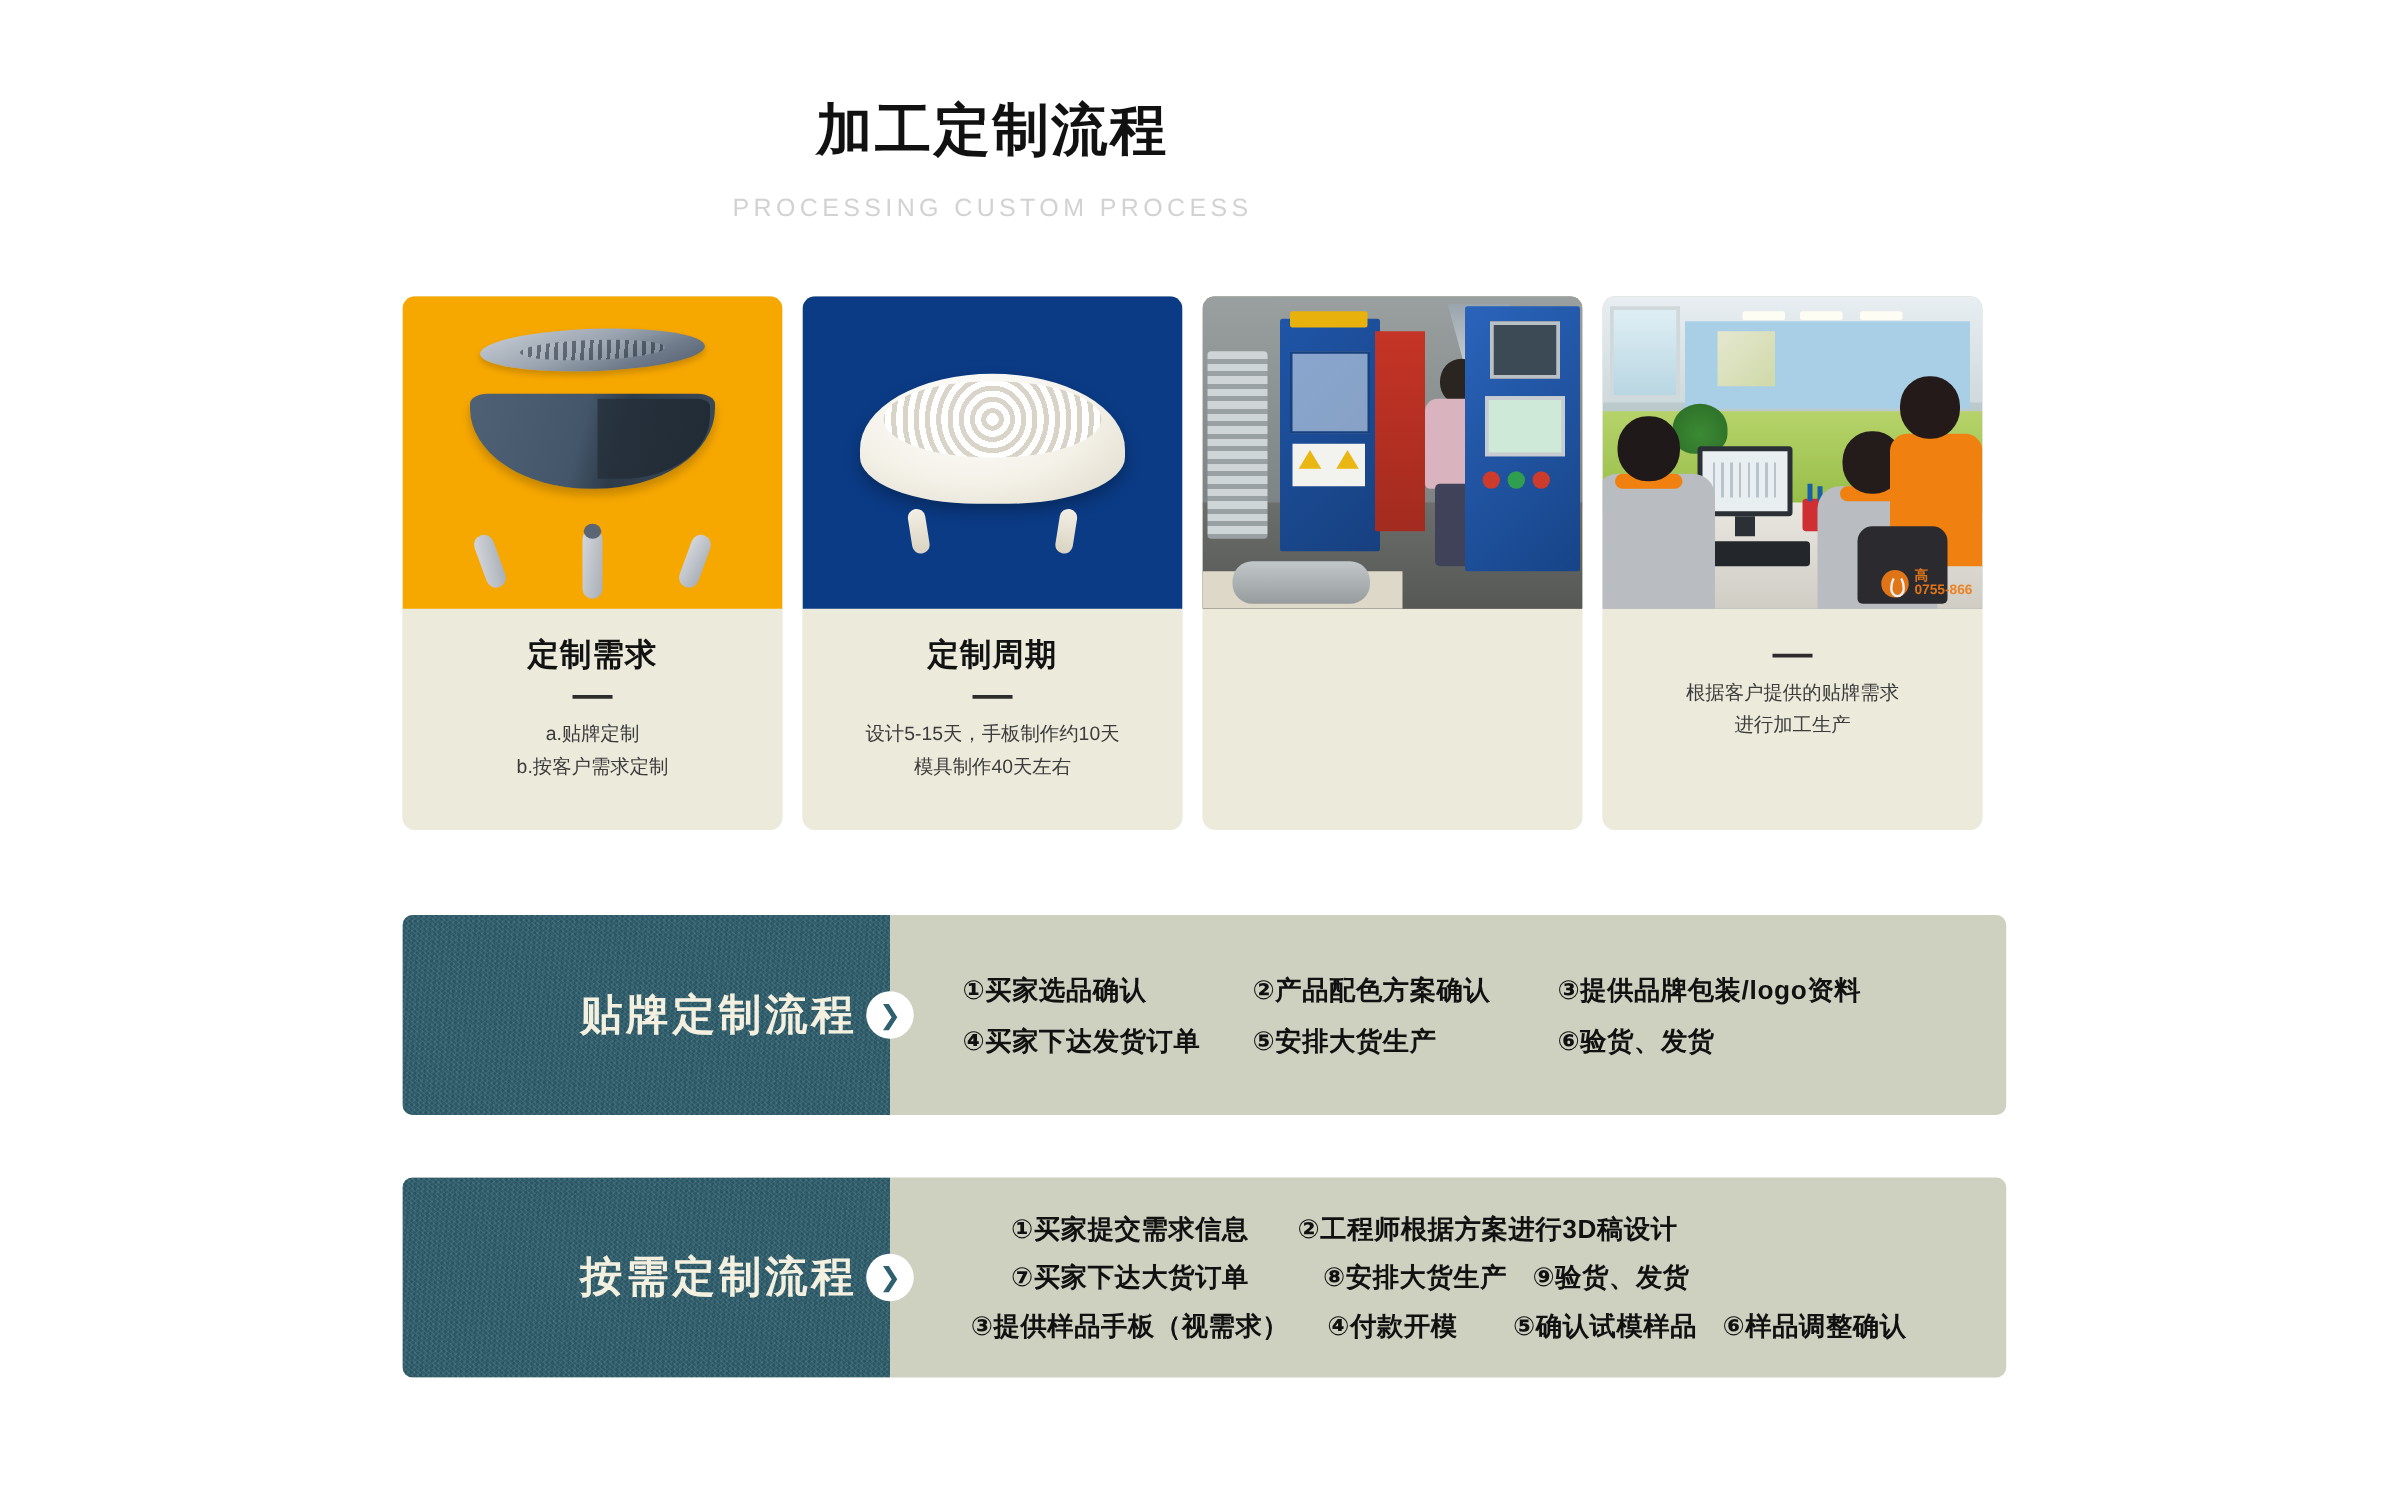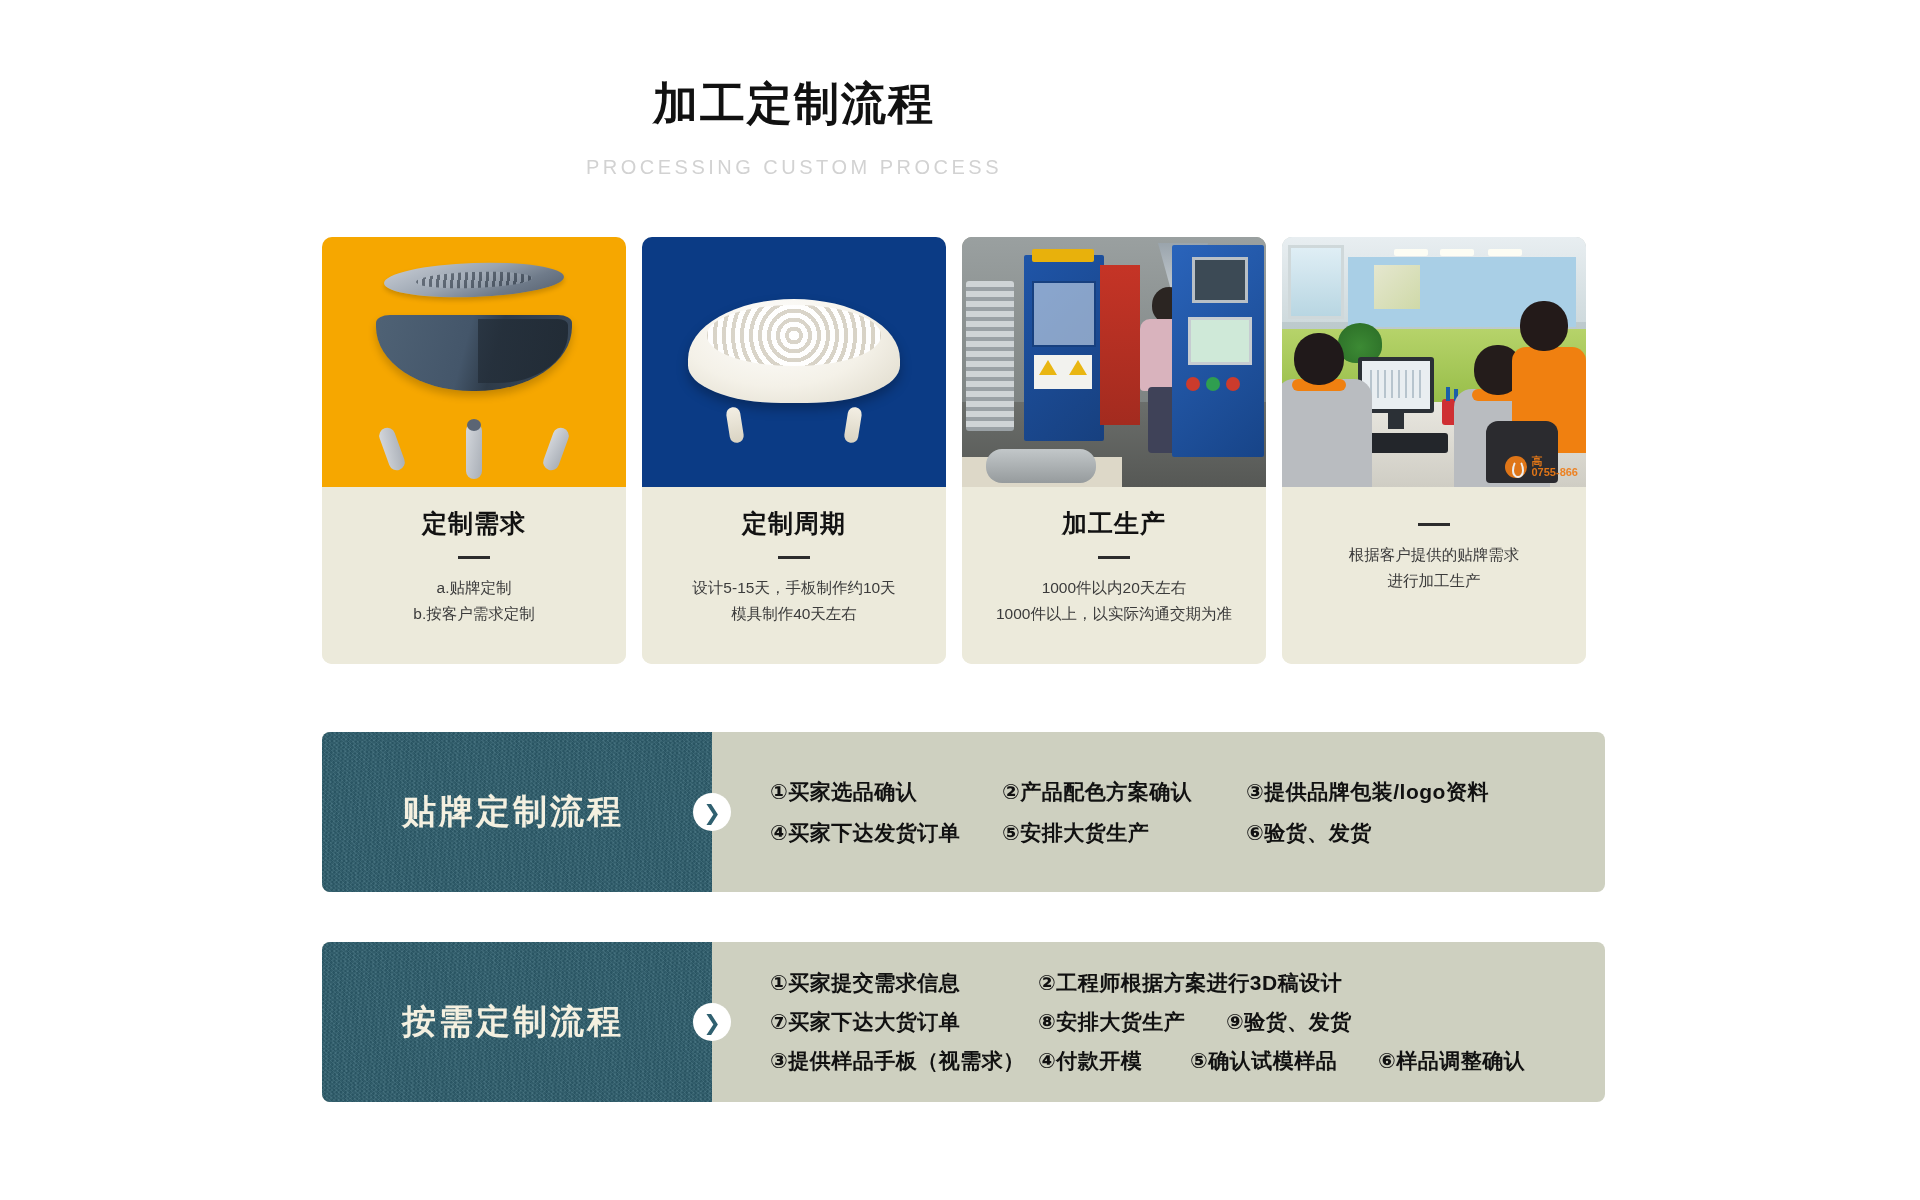--- a/index.html
+++ b/index.html
@@ -288,21 +288,21 @@
     width: 390px;
     flex: 0 0 390px;
     border-radius: 8px 0 0 8px;
     background-color: #2f6070;
     background-image:
       repeating-linear-gradient(42deg, rgba(255,255,255,.045) 0 1px, rgba(0,0,0,.05) 1px 3px),
       repeating-linear-gradient(-38deg, rgba(255,255,255,.04) 0 1px, rgba(0,0,0,.045) 1px 3px),
       repeating-linear-gradient(96deg, rgba(255,255,255,.03) 0 2px, rgba(0,0,0,.035) 2px 4px);
     display: flex;
     align-items: center;
-    justify-content: center;
+    justify-content: flex-end;
     padding-left: 18px;
   }
   .banner-label-text {
     font-size: 34px;
     font-weight: 700;
     color: #f4f0e0;
     letter-spacing: 3px;
     margin-right: 26px;
   }
   .banner-arrow {
@@ -337,21 +337,21 @@
   .b1 .step.c1 { width: 232px; }
   .b1 .step.c2 { width: 244px; }
   .b1 .step.c3 { width: auto; }
 
   .b2 .step.w1 { width: 268px; }
   .b2 .step.w2 { width: auto; }
   .b2 .step.s1 { width: 268px; }
   .b2 .step.s2 { width: 152px; }
   .b2 .step.s3 { width: 188px; }
   .b2 .step.s4 { width: auto; }
-  .b2 .steps-inner { gap: 11px; }
+  .b2 .steps-inner { gap: 11px; text-align: center; }
 </style>
 </head>
 <body>
 
 <div class="page">
 
   <div class="header">
     <div class="header-title">加工定制流程</div>
     <div class="header-sub">PROCESSING CUSTOM PROCESS</div>
   </div>
@@ -412,28 +412,20 @@
         <div class="f-blue2"></div>
         <div class="f-screen1"></div>
         <div class="f-screen2"></div>
         <div class="f-btns">
             <i></i>
             <i></i>
             <i></i>
           </div>
         <div class="f-table"></div>
         <div class="f-part"></div>
-      </div>
-      <div class="card-body">
-        <div class="card-title">加工生产</div>
-        <div class="card-rule"></div>
-        <div class="card-desc">
-          <div>1000件以内20天左右</div>
-          <div>1000件以上，以实际沟通交期为准</div>
-        </div>
       </div>
     </div>
 
     <div class="card">
       <div class="card-media m-off">
         <div class="o-ceil"></div>
         <div class="o-light a"></div>
         <div class="o-light b"></div>
         <div class="o-light c"></div>
         <div class="o-light d"></div>

